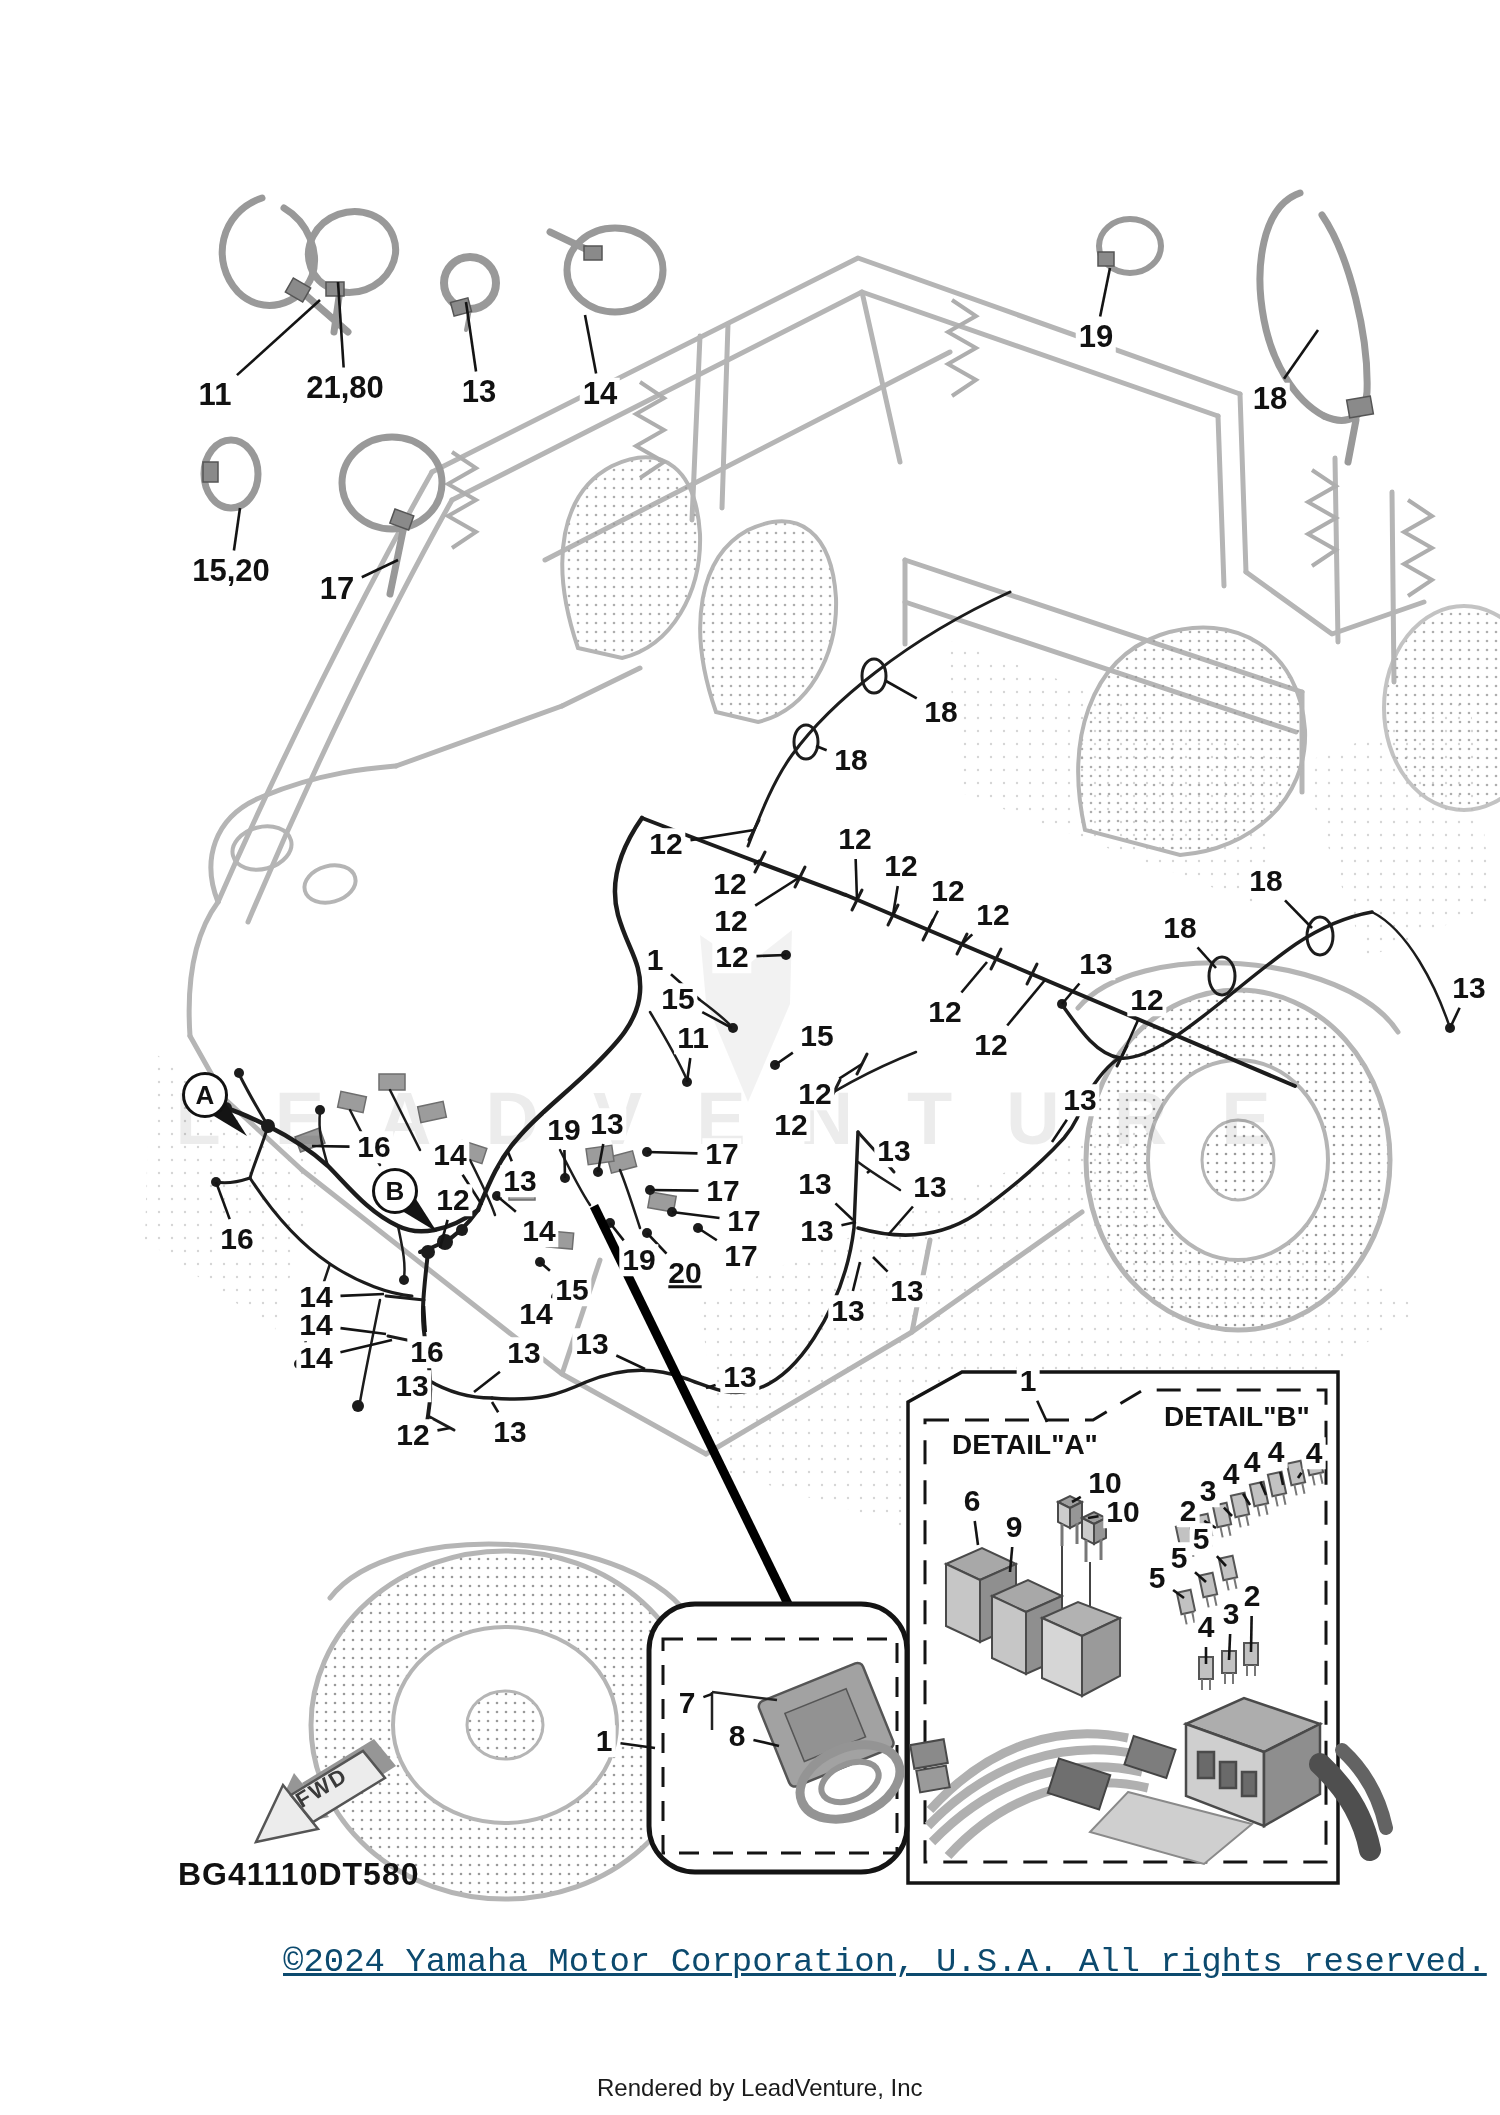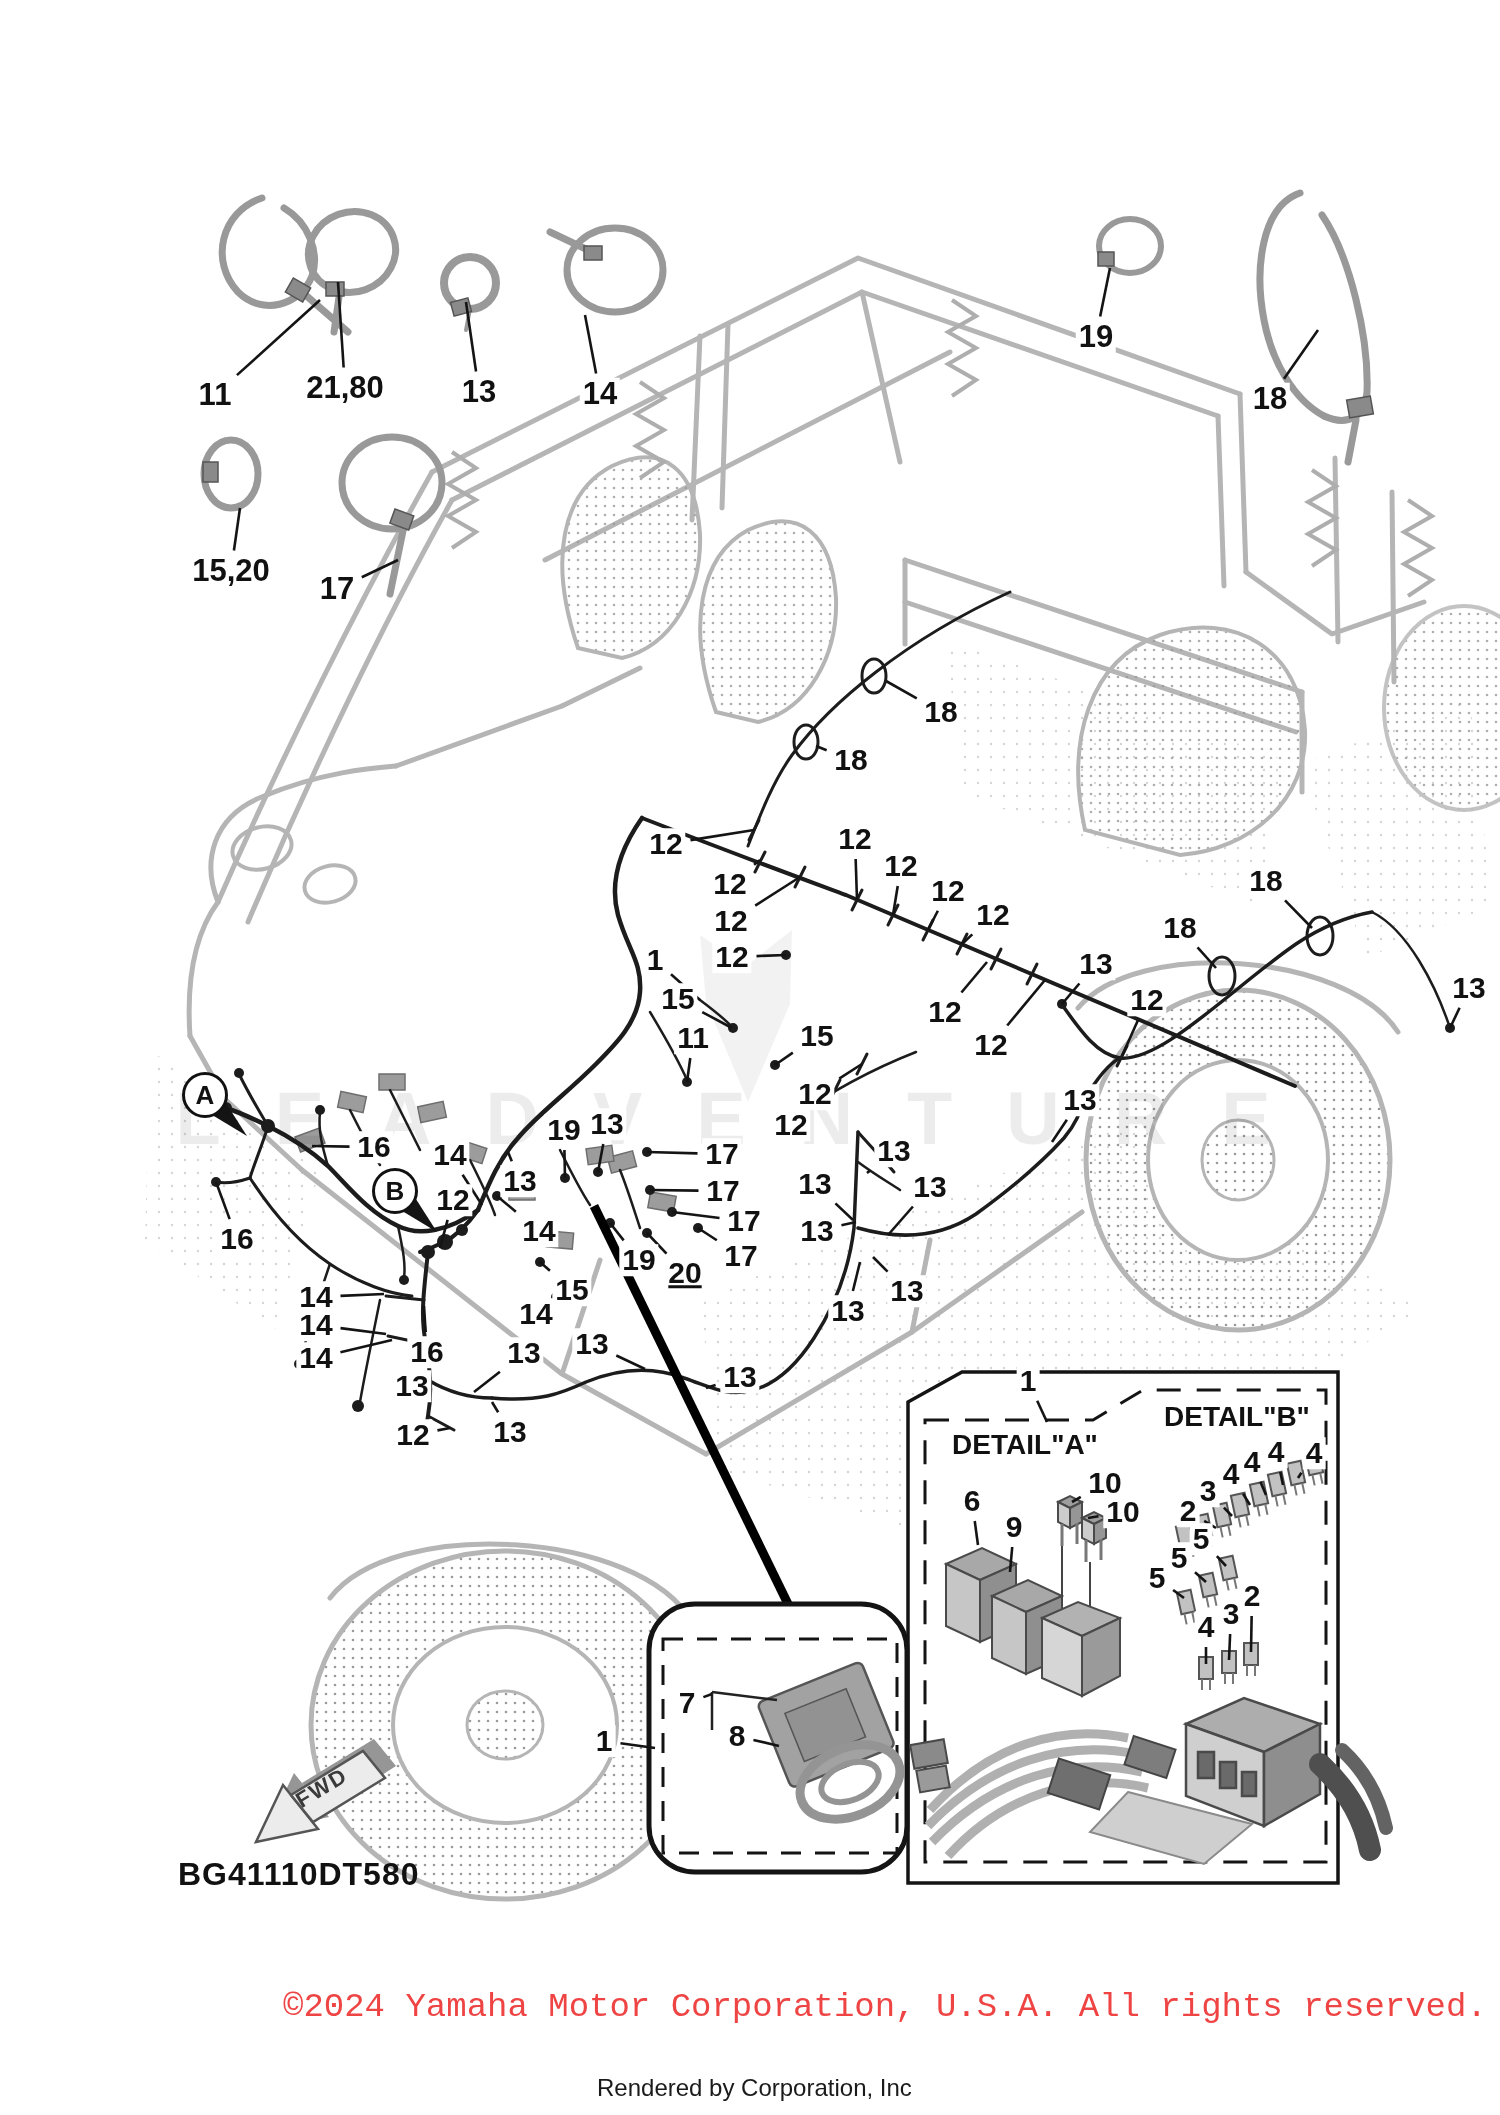--- a/index.html
+++ b/index.html
@@ -14,22 +14,22 @@
            padding:0 3px;line-height:1.05;white-space:nowrap;z-index:5;}
   .callout.legend{font-size:31px;}
   .ref-marker{position:absolute;width:40px;height:40px;border:3px solid #111;border-radius:50%;
            background:#fff;display:flex;align-items:center;justify-content:center;
            font:700 26px "Liberation Sans",sans-serif;color:#111;
            transform:translate(-50%,-50%);z-index:6;}
   .detail-title{position:absolute;transform:translate(-50%,-50%);
            font:700 28px "Liberation Sans",sans-serif;color:#111;white-space:nowrap;z-index:5;}
   .partno{position:absolute;left:178px;top:1856px;font:600 32px "Liberation Sans",sans-serif;
            letter-spacing:1px;color:#111;z-index:5;text-align:right;}
-  .footer{position:absolute;left:283px;top:1988px;font:400 34px "Liberation Mono",monospace;
-           color:#ef4444;white-space:nowrap;z-index:5;}
+  .footer{position:absolute;left:283px;top:1943px;font:400 34px "Liberation Mono",monospace;
+           color:#0c4a6e;white-space:nowrap;z-index:5;text-decoration:underline;}
   .credit{position:absolute;left:597px;top:2074px;font:400 24px "Liberation Sans",sans-serif;
            color:#1a1a1a;white-space:nowrap;z-index:6;}
   .fwd-label{position:absolute;left:322px;top:1788px;transform:translate(-50%,-50%) rotate(-31deg);
            font:700 22px "Liberation Sans",sans-serif;letter-spacing:2px;color:#3a3a3a;z-index:5;}
 </style>
 </head>
 <body>
 
 <div id="stage">
 
@@ -484,21 +484,21 @@
       <line x1="703.3817748237375" y1="1697.1025610634545" x2="712" y2="1694" stroke="#141414" stroke-width="2.6"></line>
       <line x1="753.4456124293707" y1="1739.915622006993" x2="779" y2="1746" stroke="#141414" stroke-width="2.6"></line>
       <polygon points="213.02465359452023,1115.4109023486947 225.59831464071115,1102.5305666428405 247,1136" fill="#141414"></polygon>
       <polygon points="403.0246535945202,1211.4109023486947 415.5983146407112,1198.5305666428405 437,1232" fill="#141414"></polygon>
     </svg>
 
   <div class="detail-title" style="left:1025px;top:1445px">DETAIL"A"</div>
   <div class="detail-title" style="left:1237px;top:1417px">DETAIL"B"</div>
   <div class="fwd-label">FWD</div>
   <div class="partno">BG41110DT580</div>
-  <div class="credit">Rendered by Corporation, Inc</div>
+  <div class="credit">Rendered by LeadVenture, Inc</div>
   <div class="footer">©2024 Yamaha Motor Corporation, U.S.A. All rights reserved.</div>
 <div class="callout legend" style="left: 215px; top: 395px;">11</div>
     <div class="callout legend" style="left: 345px; top: 388px;">21,80</div>
     <div class="callout legend" style="left: 479px; top: 392px;">13</div>
     <div class="callout legend" style="left: 600px; top: 394px;">14</div>
     <div class="callout legend" style="left: 1096px; top: 337px;">19</div>
     <div class="callout legend" style="left: 1270px; top: 399px;">18</div>
     <div class="callout legend" style="left: 231px; top: 571px;">15,20</div>
     <div class="callout legend" style="left: 337px; top: 589px;">17</div>
     <div class="callout" style="left: 941px; top: 712px;">18</div>

